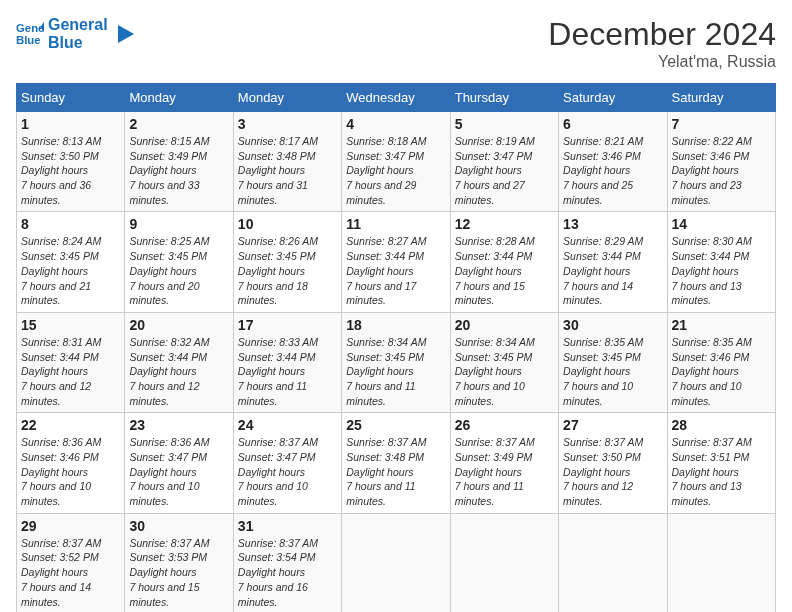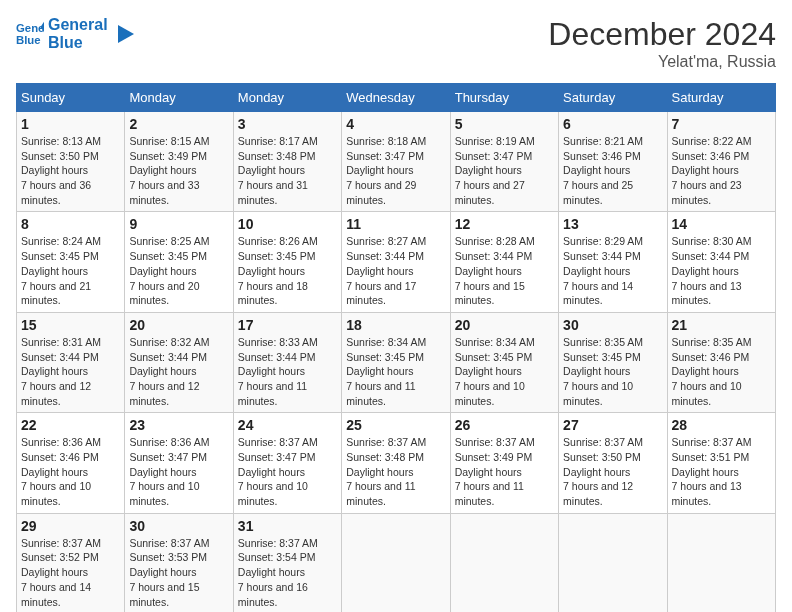--- a/index.html
+++ b/index.html
@@ -66,20 +66,21 @@
       font-size: 14px;
       font-weight: bold;
       color: #222;
       display: block;
       margin-bottom: 2px;
     }
     .day-info {
       color: #333;
       line-height: 1.4;
       font-size: 10.5px;
+      font-style: italic;
     }
     td.empty {
       background: #f5f5f5;
     }
   </style>
 </head>
 <body>
 
 <div class="header">
   <div class="logo">

